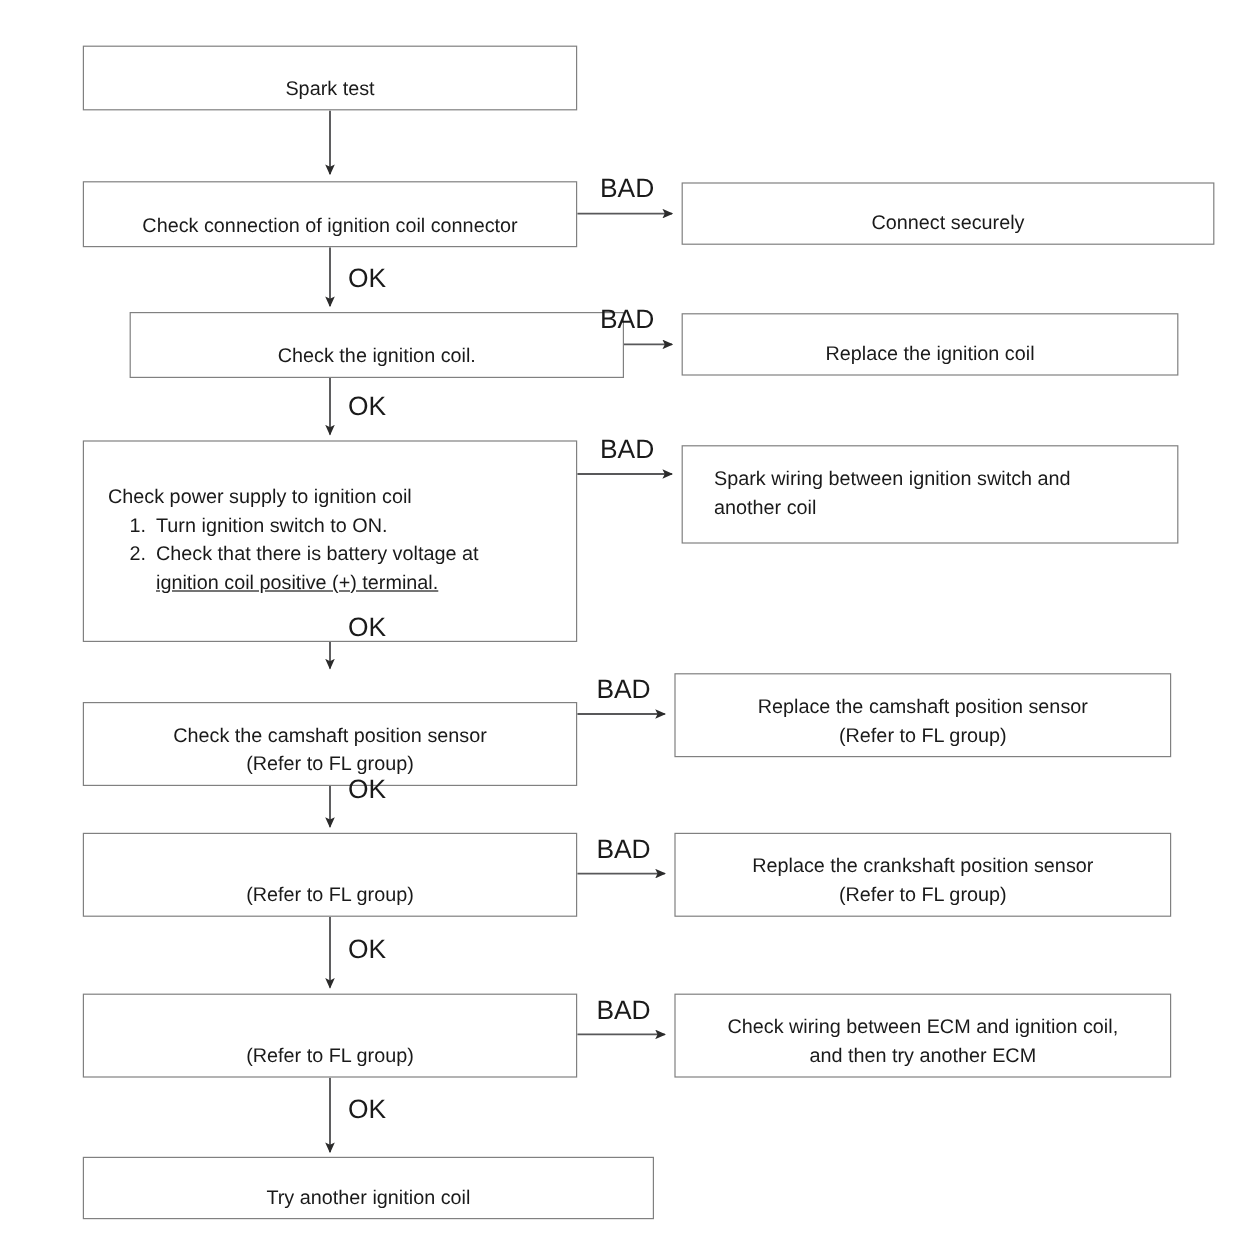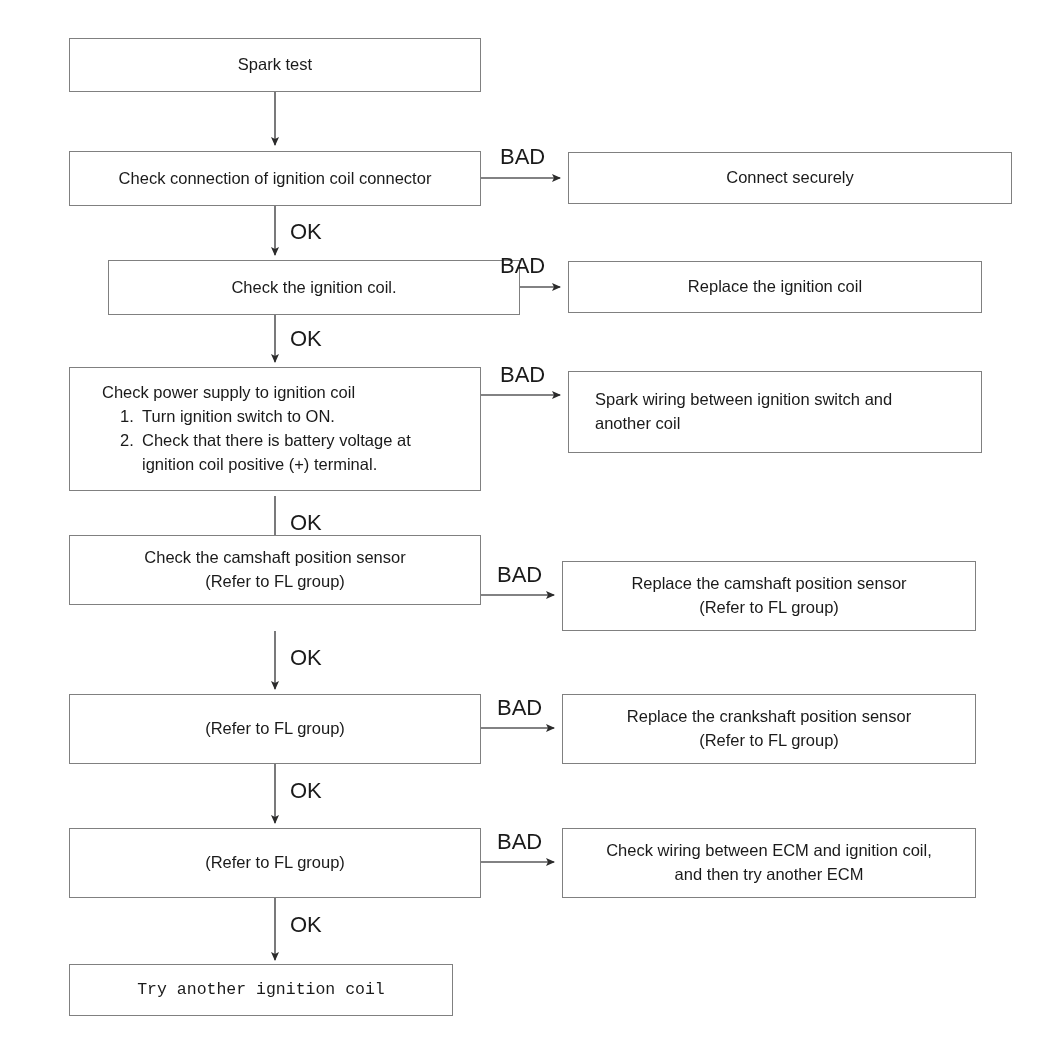--- a/index.html
+++ b/index.html
@@ -16,21 +16,21 @@
     height: 1050px;
     background: #ffffff;
     overflow: hidden;
   }
   .node {
     position: absolute;
     box-sizing: border-box;
     border: 1px solid #808080;
     background: #ffffff;
     display: flex;
-    align-items: center;
+    align-items: flex-end;
     justify-content: center;
     font-size: 16.5px;
     color: #1a1a1a;
     line-height: 1.45;
     text-align: center;
     padding: 4px 8px;
   }
   .node.left-align {
     justify-content: flex-start;
     text-align: left;
@@ -54,20 +54,21 @@
     padding-left: 18px;
     text-indent: 0;
   }
   .steps li .num {
     display: inline-block;
     width: 22px;
   }
   .steps li .cont {
     display: block;
     padding-left: 22px;
+    text-decoration: underline;
   }
   .edge-label {
     position: absolute;
     font-size: 22px;
     color: #1a1a1a;
     white-space: nowrap;
   }
   svg.wires {
     position: absolute;
     left: 0;
@@ -118,50 +119,50 @@
   </div>
 
   <div class="node" style="left:69px; top:151px; width:412px; height:55px;">
     <span class="inner">Check connection of ignition coil connector</span>
   </div>
 
   <div class="node" style="left:69px; top:260px; width:412px; height:55px;margin-left:39px;">
     <span class="inner">Check the ignition coil.</span>
   </div>
 
-  <div class="node left-align" style="left:69px; top:367px; width:412px; height:124px; padding-left:32px;">
+  <div class="node left-align" style="left:69px; top:367px; width:412px; height:168px; padding-left:20px;">
     <div class="inner">
       <span class="line">Check power supply to ignition coil</span>
       <ul class="steps">
         <li><span class="num">1.</span><span>Turn ignition switch to ON.</span></li>
         <li><span class="num">2.</span><span>Check that there is battery voltage at</span><span class="cont">ignition coil positive (+) terminal.</span></li>
       </ul>
     </div>
   </div>
 
-  <div class="node" style="left:69px; top:535px; width:412px; height:70px;">
+  <div class="node" style="left:69px; top:585px; width:412px; height:70px;">
     <div class="inner">
       <span class="line">Check the camshaft position sensor</span>
       <span class="line">(Refer to FL group)</span>
     </div>
   </div>
 
   <div class="node" style="left:69px; top:694px; width:412px; height:70px;">
     <div class="inner">
       <span class="line">(Refer to FL group)</span>
     </div>
   </div>
 
   <div class="node" style="left:69px; top:828px; width:412px; height:70px;">
     <div class="inner">
       <span class="line">(Refer to FL group)</span>
     </div>
   </div>
 
-  <div class="node" style="left:69px; top:964px; width:384px; height:52px;font-family:Liberation Mono, monospace;">
+  <div class="node" style="left:69px; top:964px; width:476px; height:52px;">
     <span class="inner">Try another ignition coil</span>
   </div>
 
   <div class="node" style="left:568px; top:152px; width:444px; height:52px;">
     <span class="inner">Connect securely</span>
   </div>
 
   <div class="node" style="left:568px; top:261px; width:414px; height:52px;">
     <span class="inner">Replace the ignition coil</span>
   </div>

